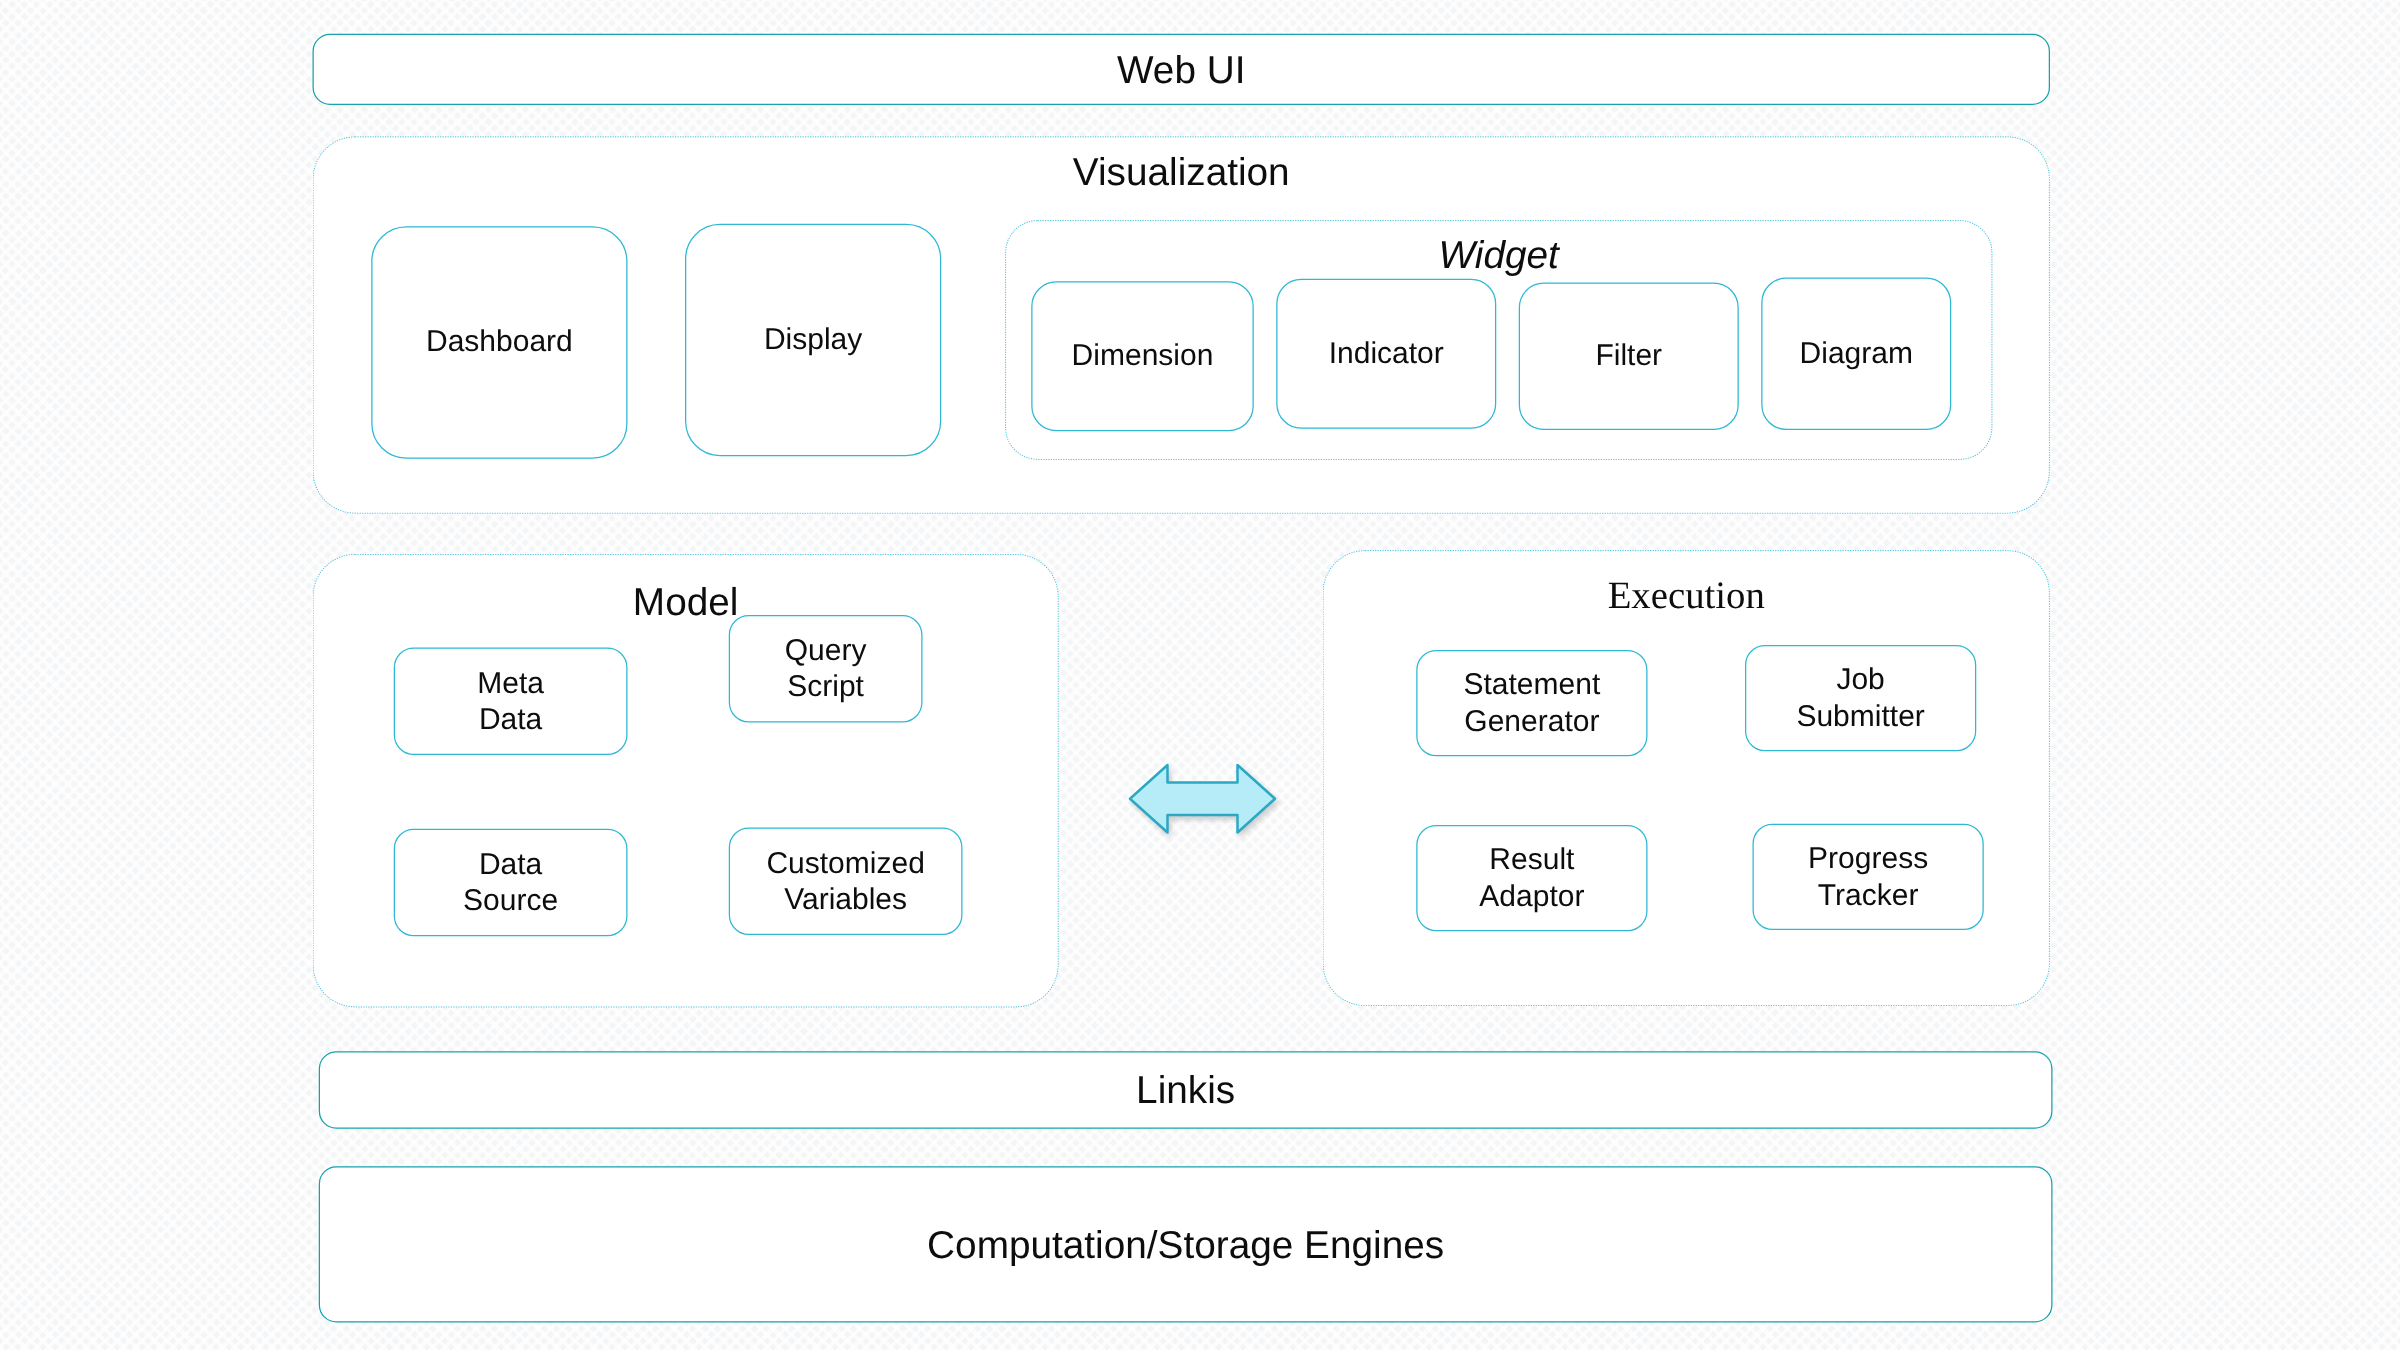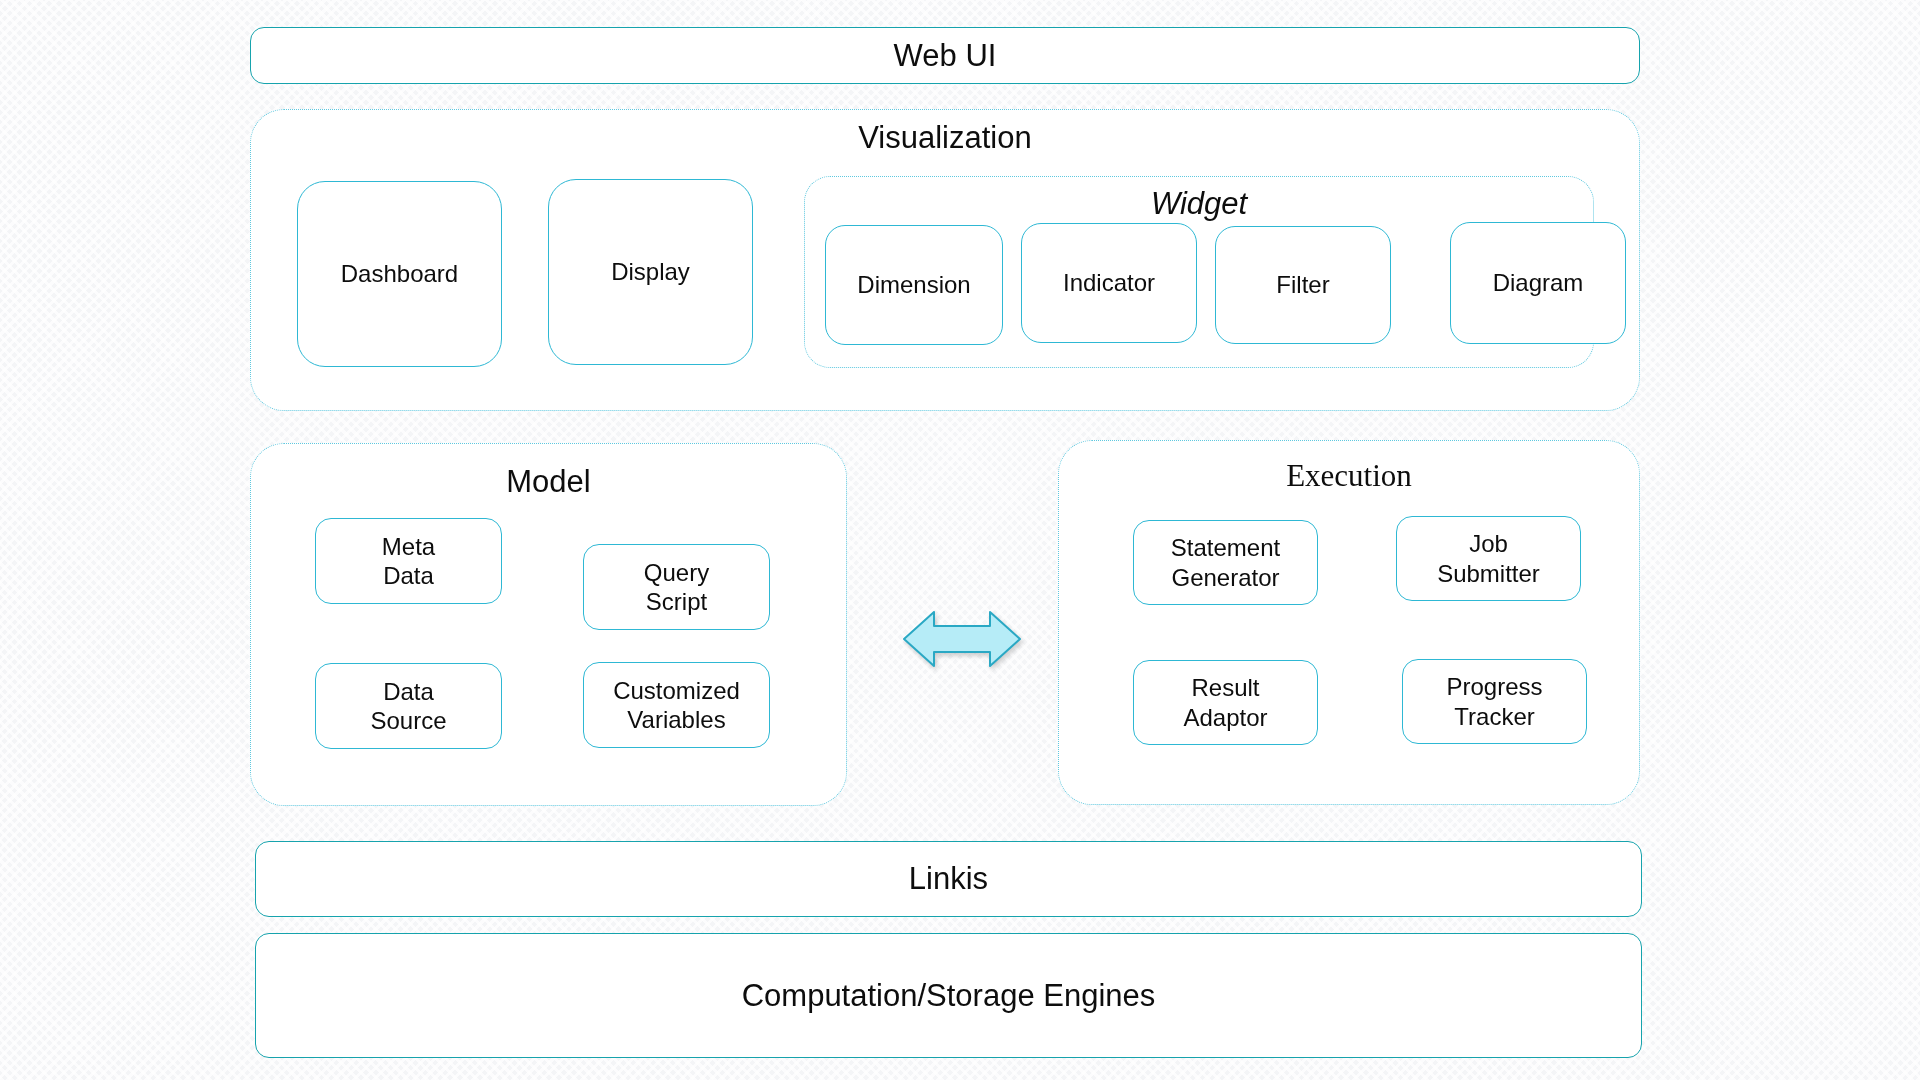--- a/index.html
+++ b/index.html
@@ -124,34 +124,34 @@
   </div>
 
   <div class="box node widget" style="left:1021px; top:223px; width:176px; height:120px;">
     <span>Indicator</span>
   </div>
 
   <div class="box node widget" style="left:1215px; top:226px; width:176px; height:118px;">
     <span>Filter</span>
   </div>
 
-  <div class="box node widget" style="left:1450px; top:222px; width:176px; height:122px;">
+  <div class="box node widget" style="left:1409px; top:222px; width:152px; height:122px;">
     <span>Diagram</span>
   </div>
 
   <div class="group" style="left:250px; top:443px; width:597px; height:363px;">
     <div class="group-title" style="top:20px;">Model</div>
   </div>
 
   <div class="box node wide two-line" style="left:315px; top:518px; width:187px; height:86px;">
     <span>Meta</span>
     <span>Data</span>
   </div>
 
-  <div class="box node wide two-line" style="left:583px; top:544px; width:187px; height:86px;">
+  <div class="box node wide two-line" style="left:583px; top:492px; width:155px; height:86px;">
     <span>Query</span>
     <span>Script</span>
   </div>
 
   <div class="box node wide two-line" style="left:315px; top:663px; width:187px; height:86px;">
     <span>Data</span>
     <span>Source</span>
   </div>
 
   <div class="box node wide two-line" style="left:583px; top:662px; width:187px; height:86px;">
@@ -182,21 +182,21 @@
   <div class="box node wide two-line" style="left:1133px; top:660px; width:185px; height:85px;">
     <span>Result</span>
     <span>Adaptor</span>
   </div>
 
   <div class="box node wide two-line" style="left:1402px; top:659px; width:185px; height:85px;">
     <span>Progress</span>
     <span>Tracker</span>
   </div>
 
-  <div class="box bar" style="left:255px; top:841px; width:1387px; height:76px;align-items:center;">
+  <div class="box bar" style="left:255px; top:841px; width:1387px; height:62px;align-items:center;">
     <span>Linkis</span>
   </div>
 
   <div class="box bar" style="left:255px; top:933px; width:1387px; height:125px;">
     <span>Computation/Storage Engines</span>
   </div>
 
 </div>
 
 </body></html>

